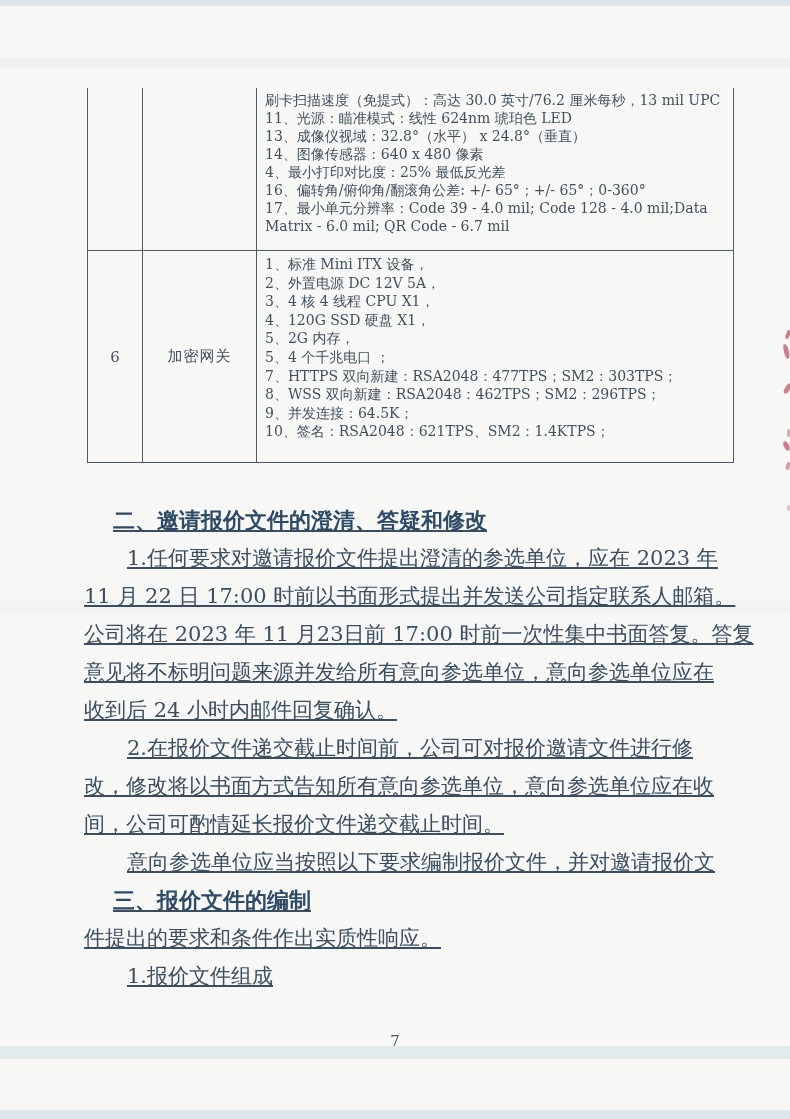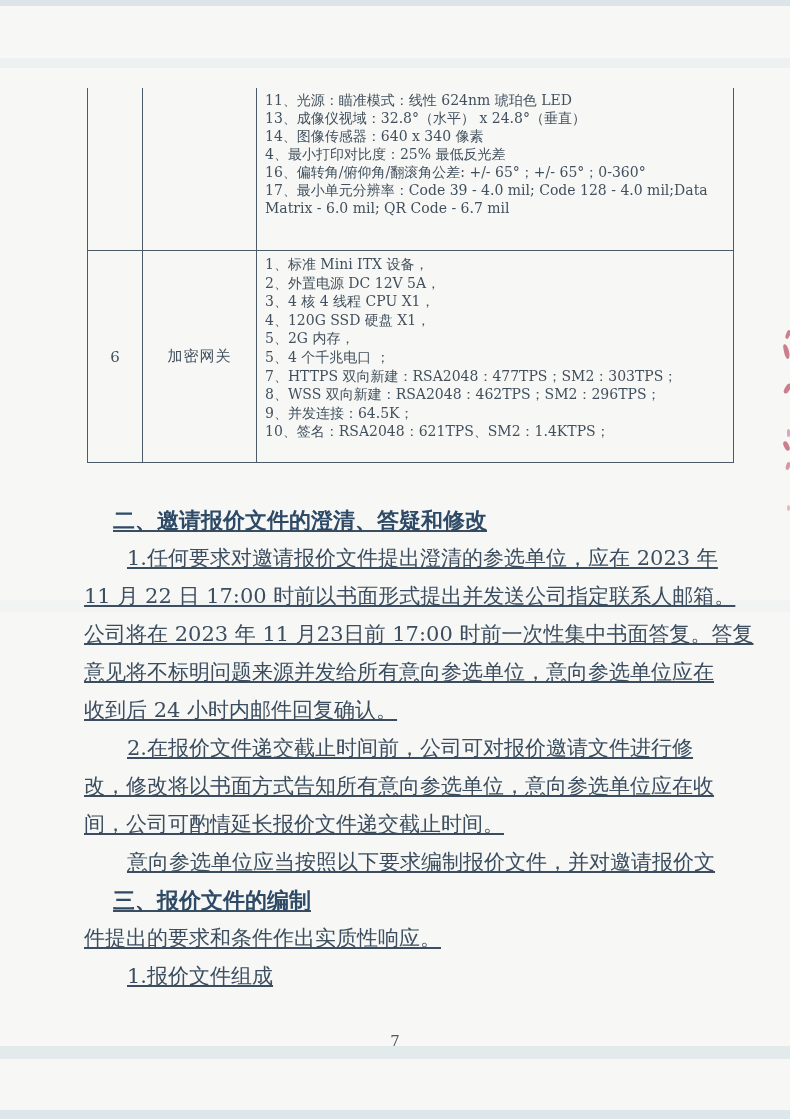--- a/index.html
+++ b/index.html
@@ -72,23 +72,24 @@
   <div class="band b2"></div>
   <div class="band b3"></div>
   <div class="band b4"></div>
   <div class="band b5"></div>
 
   <div class="spec-table">
     <div class="t-row r1">
       <div class="cell c-no"></div>
       <div class="cell c-name"></div>
       <div class="cell c-spec">
+        <div class="spec-line">刷卡扫描速度（免提式）：高达 30.0 英寸/76.2 厘米每秒，13 mil UPC</div>
         <div class="spec-line">11、光源：瞄准模式：线性 624nm 琥珀色 LED</div>
         <div class="spec-line">13、成像仪视域：32.8°（水平） x 24.8°（垂直）</div>
-        <div class="spec-line">14、图像传感器：640 x 340 像素</div>
+        <div class="spec-line">14、图像传感器：640 x 480 像素</div>
         <div class="spec-line">4、最小打印对比度：25% 最低反光差</div>
         <div class="spec-line">16、偏转角/俯仰角/翻滚角公差: +/- 65°；+/- 65°；0-360°</div>
         <div class="spec-line">17、最小单元分辨率：Code 39 - 4.0 mil; Code 128 - 4.0 mil;Data</div>
         <div class="spec-line">Matrix - 6.0 mil; QR Code - 6.7 mil</div>
       </div>
     </div>
     <div class="t-row r2">
       <div class="cell c-no">6</div>
       <div class="cell c-name">加密网关</div>
       <div class="cell c-spec">

